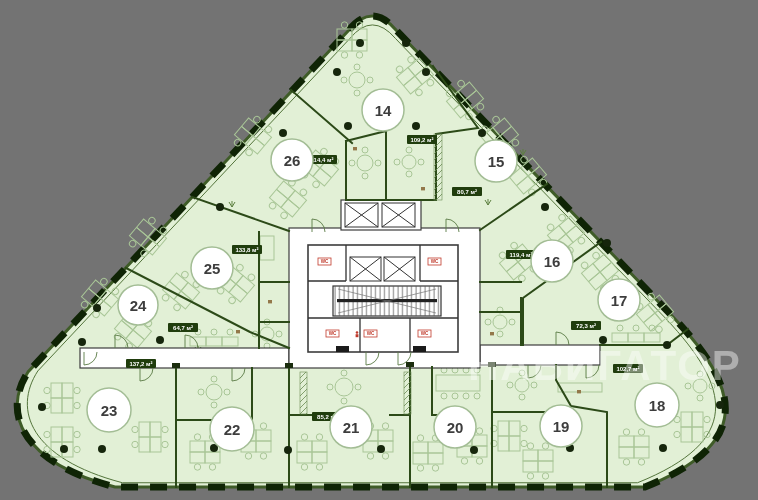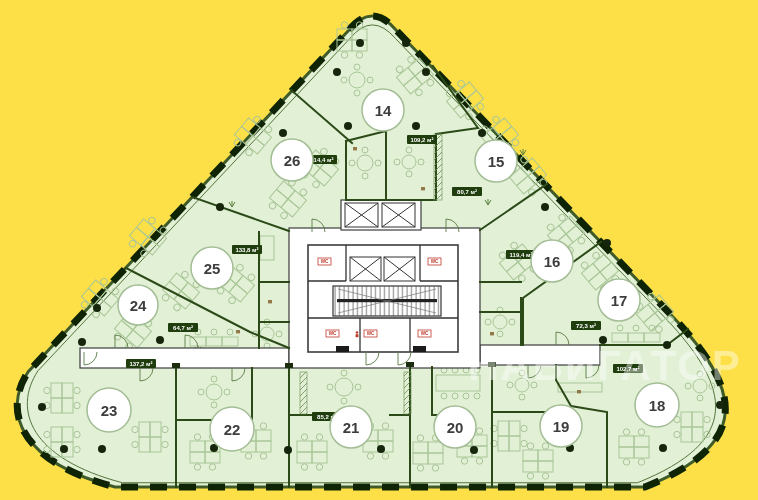--- a/index.html
+++ b/index.html
@@ -1,16 +1,16 @@
 <!DOCTYPE html>
 <html><head>
 <meta charset="utf-8">
 <style>
   html,body{margin:0;padding:0;background:#fff;}
-  .stage{position:relative;width:758px;height:500px;background:#fde047;overflow:hidden;}
+  .stage{position:relative;width:758px;height:500px;background:#737373;overflow:hidden;}
   svg{font-family:"Liberation Sans", sans-serif;display:block;}
   .roomnum{font-size:15px;font-weight:600;fill:#3d3d3d;}
   .badge-t{font-size:6px;font-weight:700;fill:#ffffff;}
   .wc-t{font-size:4.6px;font-weight:700;fill:#c03a2b;}
   .wm{font-size:42px;font-weight:700;fill:#ffffff;opacity:0.42;letter-spacing:2px;}
 </style>
 </head>
 <body>
 
 <div class="stage">

